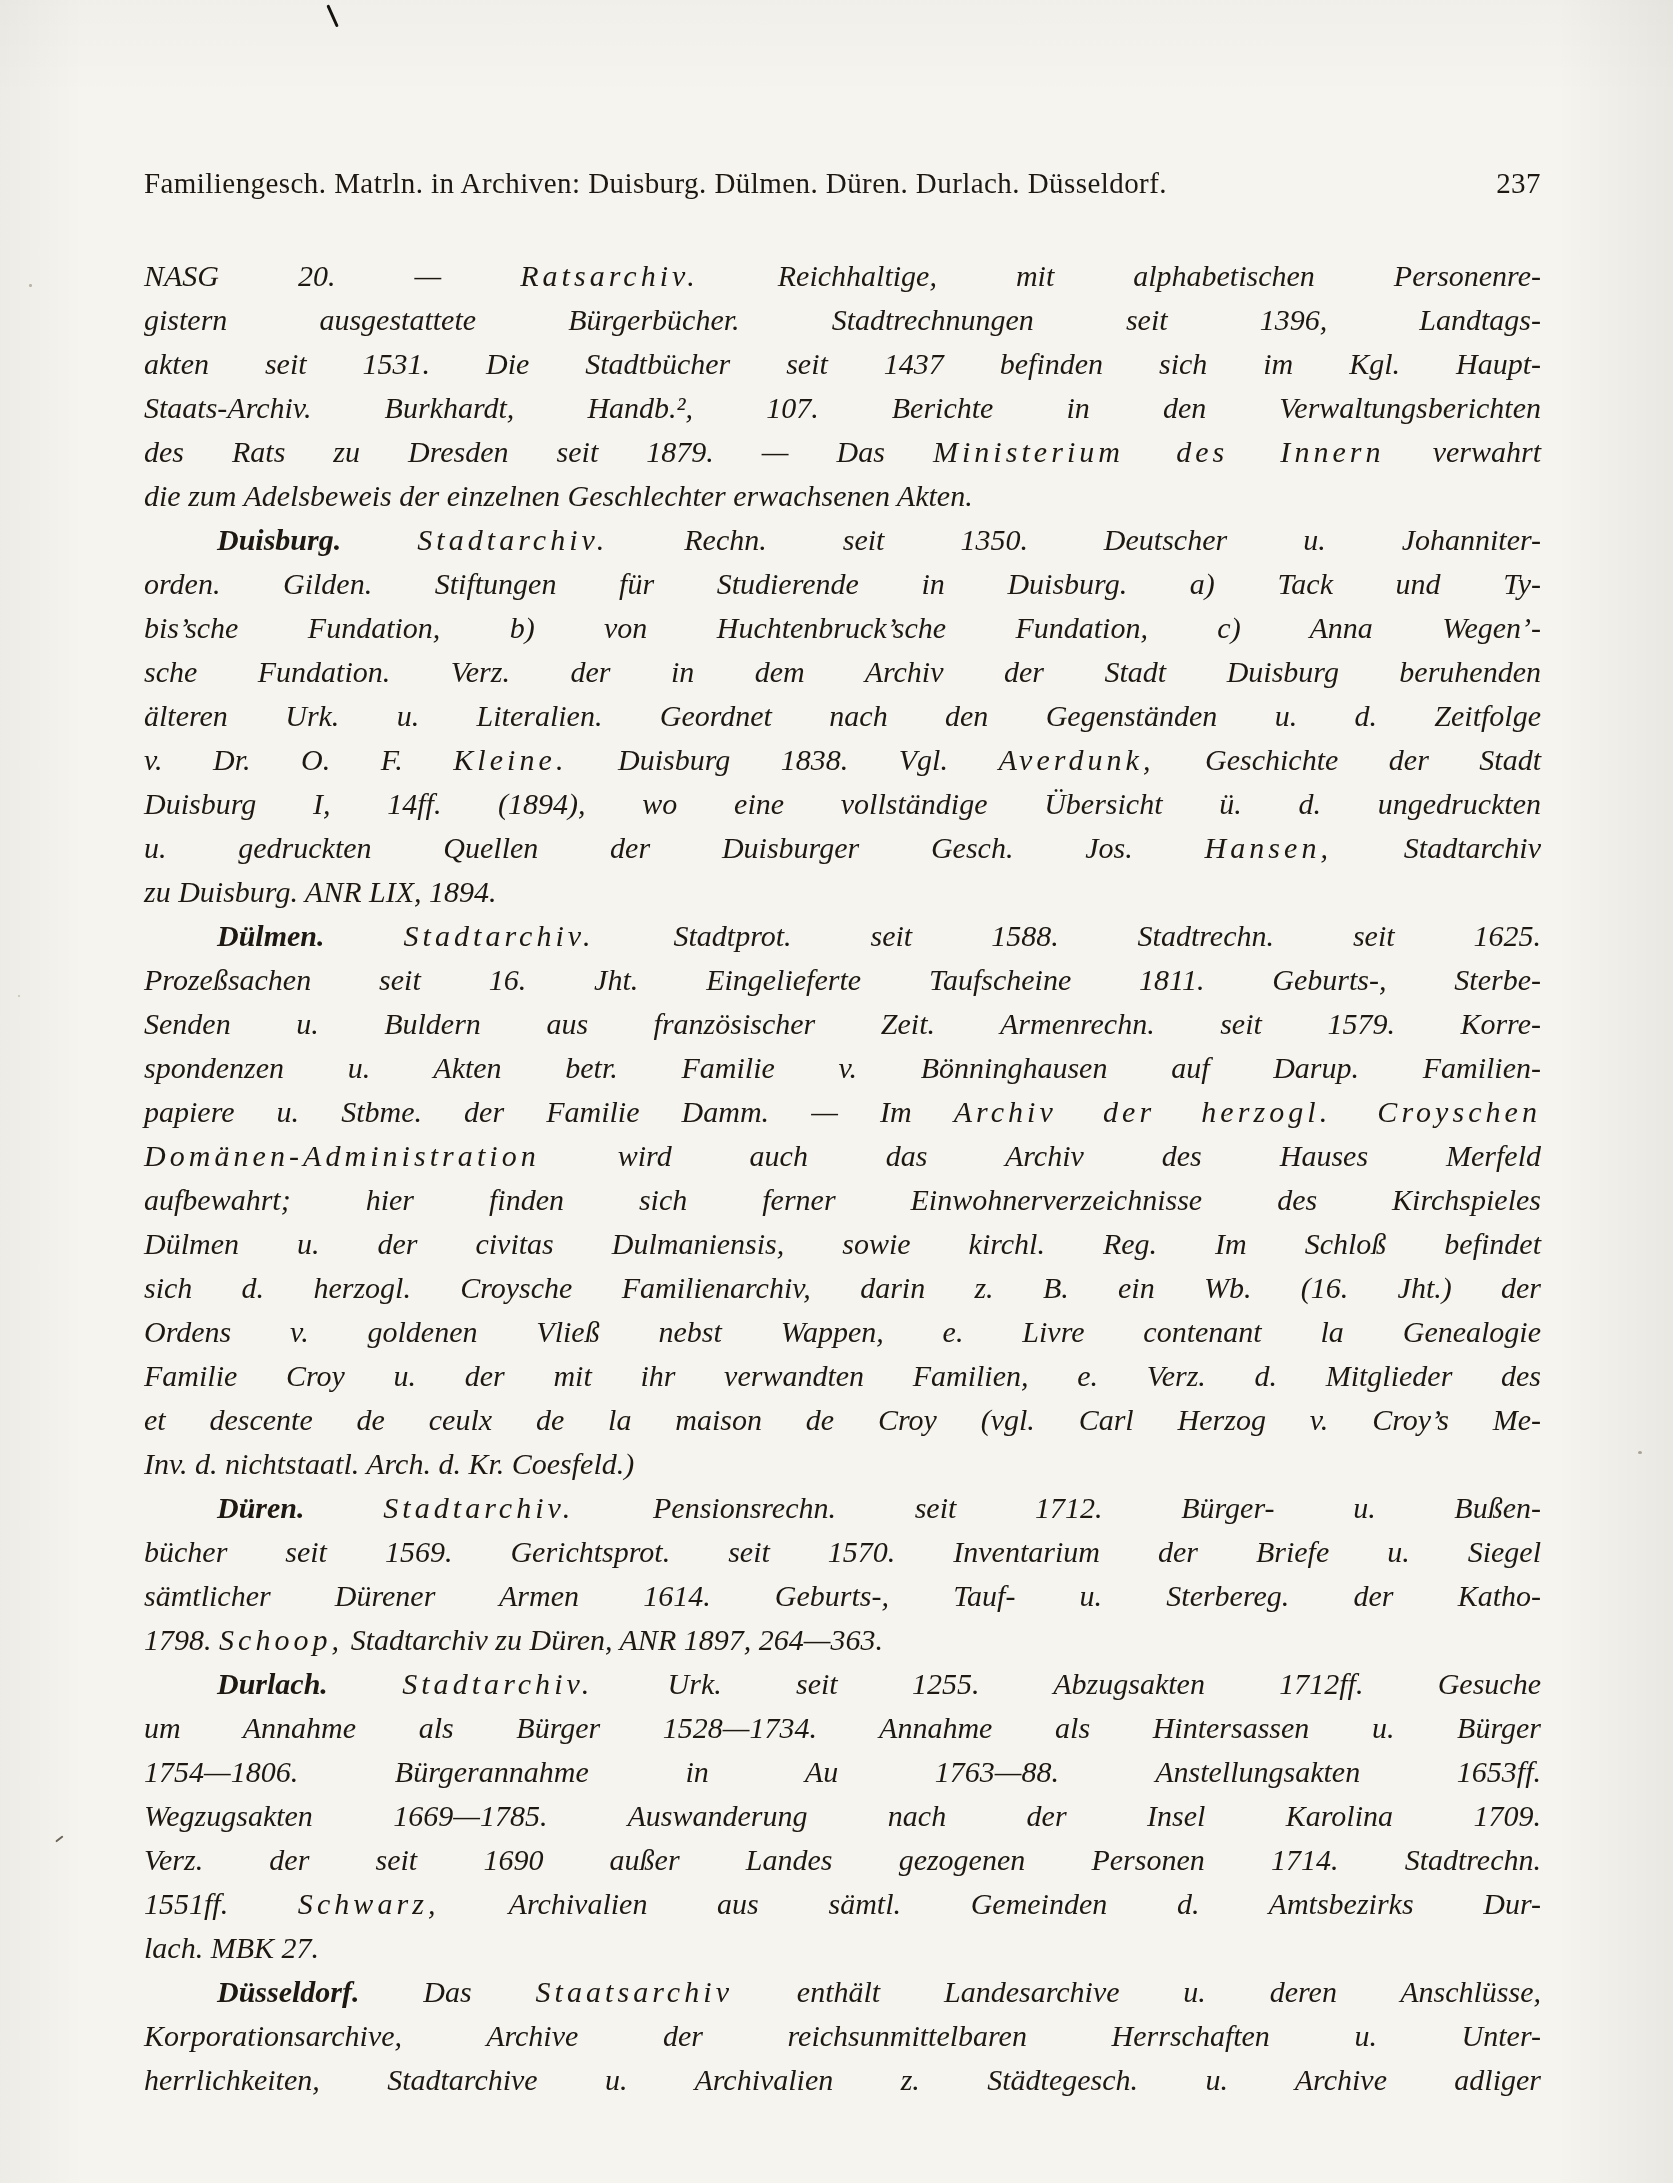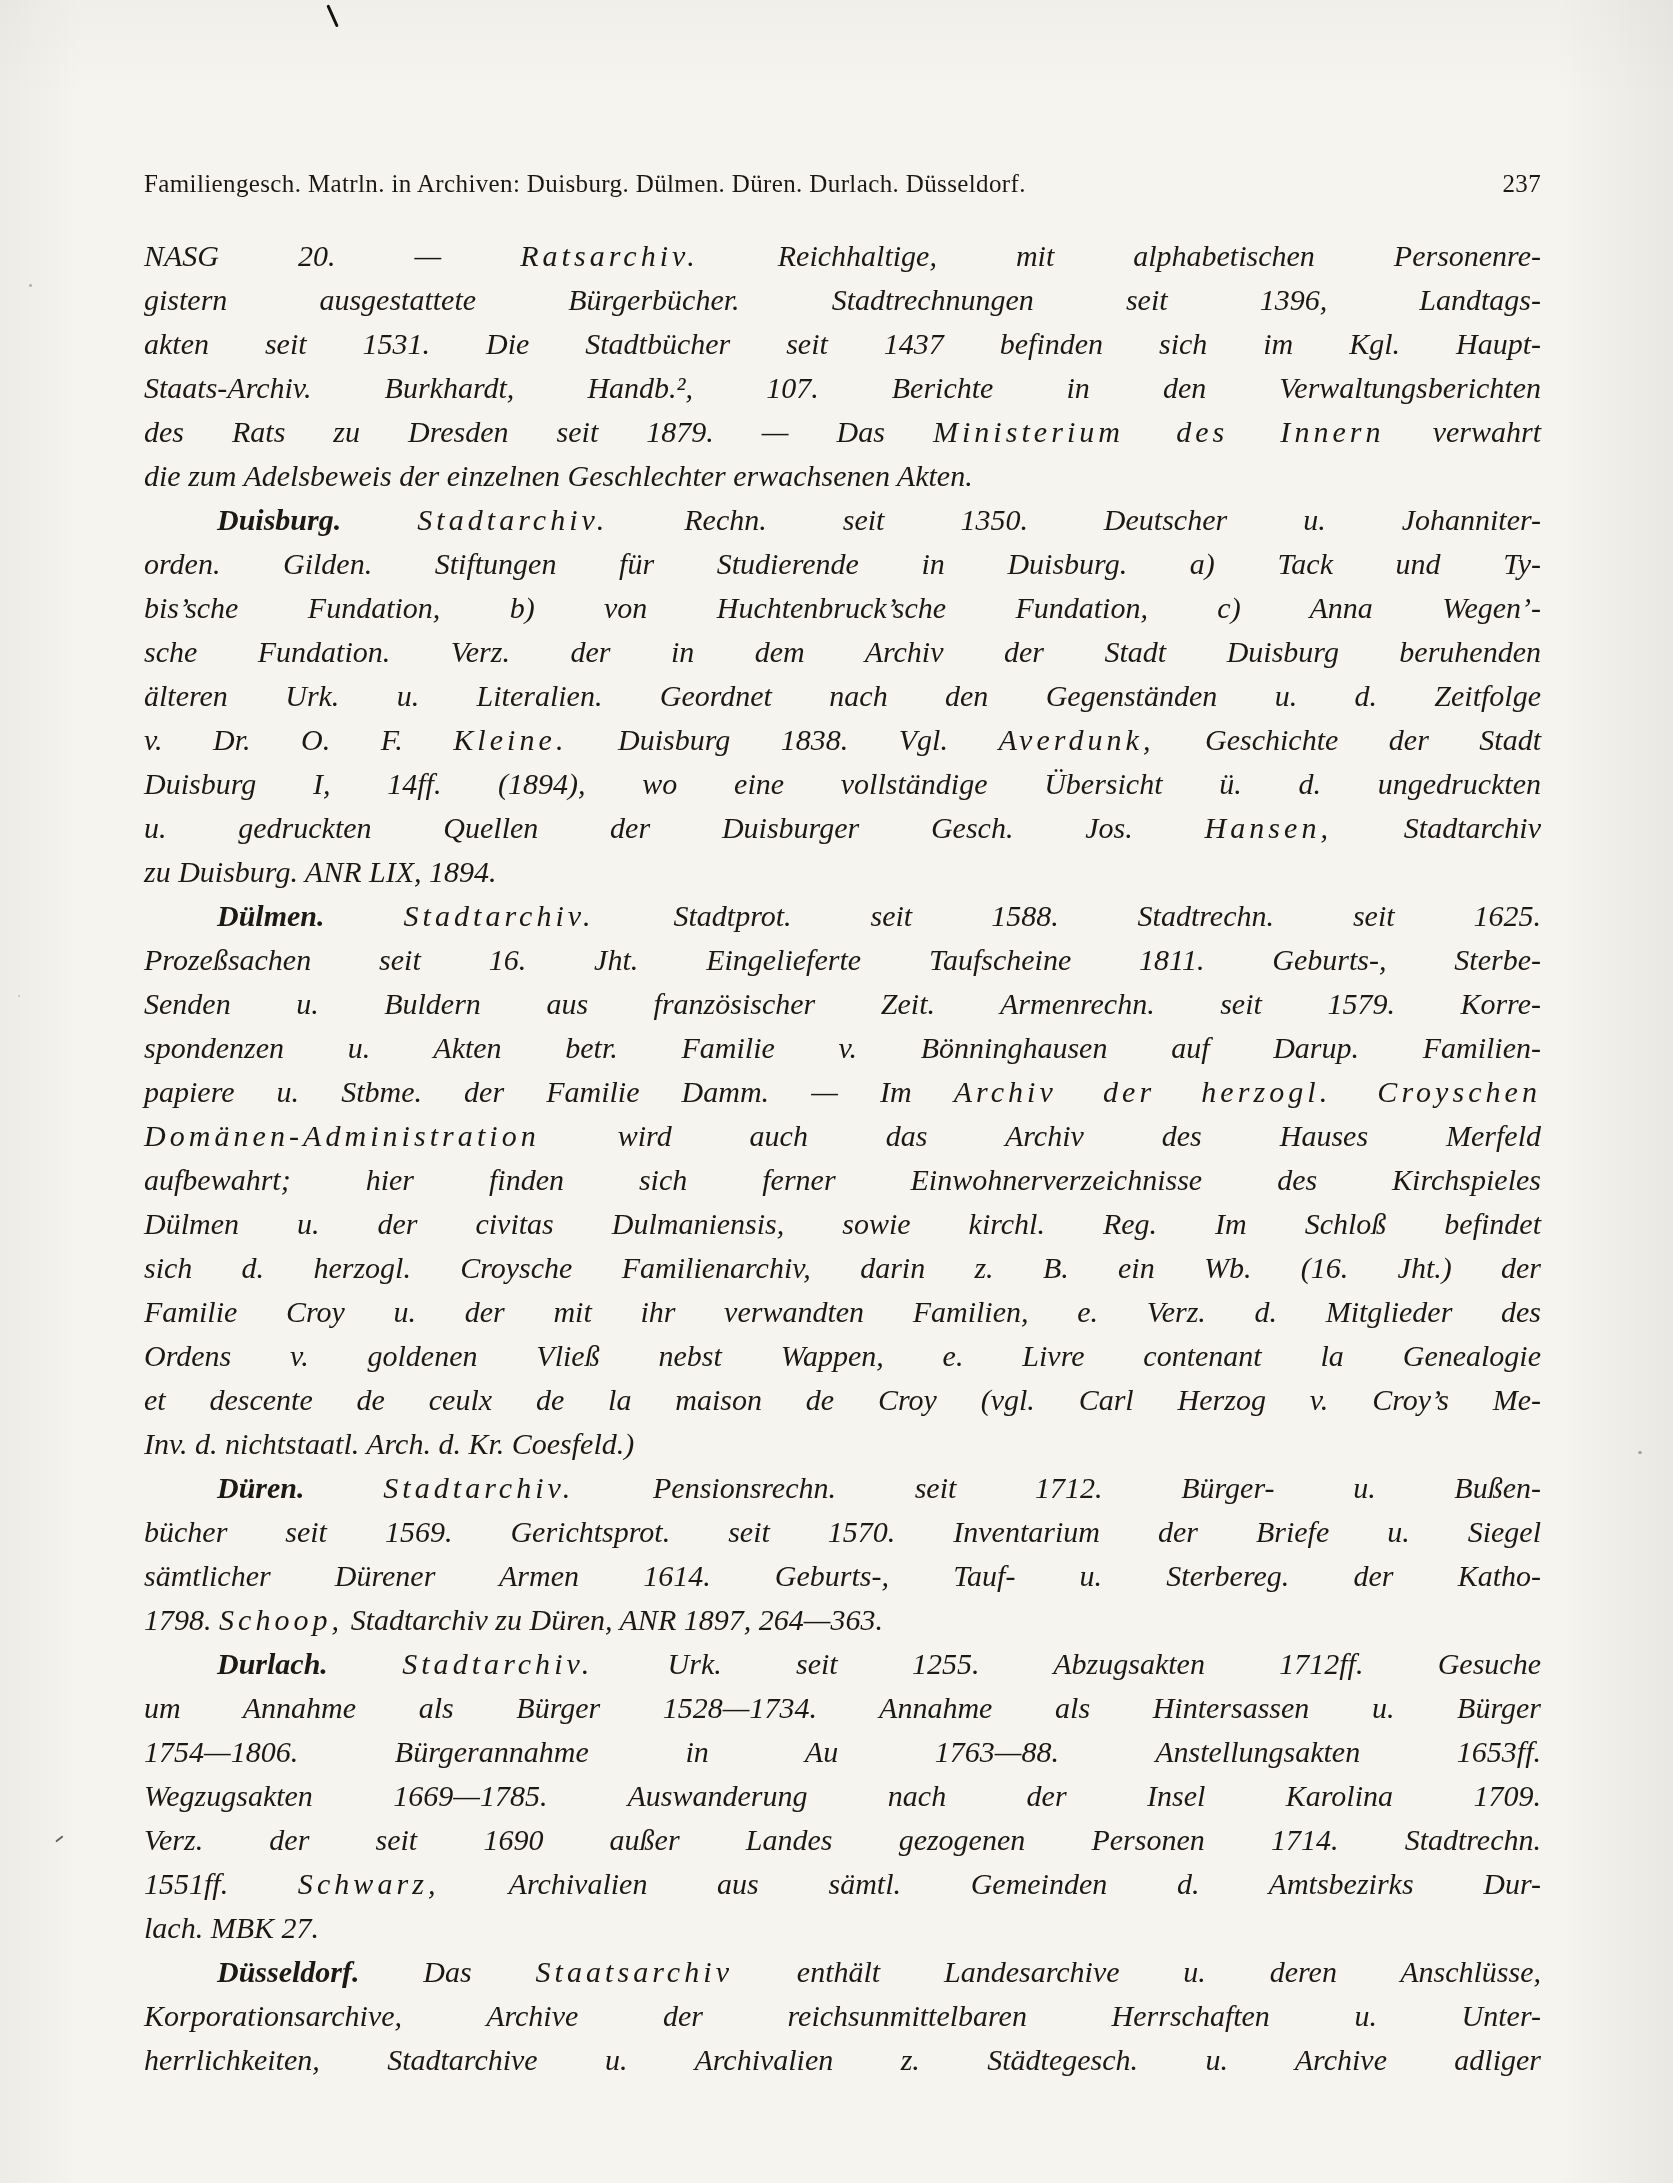--- a/index.html
+++ b/index.html
@@ -24,23 +24,23 @@
   .content{
     position:absolute;
     left:144px;
     top:169px;
     width:1397px;
   }
   .running-header{
     display:flex;
     justify-content:space-between;
     align-items:center;
-    font-size:25px;
+    font-size:29px;
     line-height:29px;
-    margin-bottom:36px;
+    margin-bottom:56px;
     letter-spacing:0.015em;
   }
   .page-body{
     font-size:30px;
     line-height:44px;
   }
   .paragraph{margin:0;}
   .line{
     text-align:justify;
     text-align-last:justify;
@@ -107,22 +107,22 @@
         <div class="paragraph">
           <div class="line line-indent"><span class="run-b">Dülmen.</span><span class="run-n"> </span><span class="run-g">Stadtarchiv.</span><span class="run-n"> Stadtprot. seit 1588. Stadtrechn. seit 1625.</span></div>
           <div class="line"><span class="run-n">Prozeßsachen seit 16. Jht. Eingelieferte Taufscheine 1811. Geburts-, Sterbe-</span></div>
           <div class="line"><span class="run-n">Senden u. Buldern aus französischer Zeit. Armenrechn. seit 1579. Korre-</span></div>
           <div class="line"><span class="run-n">spondenzen u. Akten betr. Familie v. Bönninghausen auf Darup. Familien-</span></div>
           <div class="line"><span class="run-n">papiere u. Stbme. der Familie Damm. — Im </span><span class="run-g">Archiv der herzogl. Croyschen</span></div>
           <div class="line"><span class="run-g">Domänen-Administration</span><span class="run-n"> wird auch das Archiv des Hauses Merfeld</span></div>
           <div class="line"><span class="run-n">aufbewahrt; hier finden sich ferner Einwohnerverzeichnisse des Kirchspieles</span></div>
           <div class="line"><span class="run-n">Dülmen u. der civitas Dulmaniensis, sowie kirchl. Reg. Im Schloß befindet</span></div>
           <div class="line"><span class="run-n">sich d. herzogl. Croysche Familienarchiv, darin z. B. ein Wb. (16. Jht.) der</span></div>
+          <div class="line"><span class="run-n">Ordens v. goldenen Vließ nebst Wappen, e. Livre contenant la Genealogie</span></div>
           <div class="line"><span class="run-n">Familie Croy u. der mit ihr verwandten Familien, e. Verz. d. Mitglieder des</span></div>
-          <div class="line"><span class="run-n">Ordens v. goldenen Vließ nebst Wappen, e. Livre contenant la Genealogie</span></div>
           <div class="line"><span class="run-n">et descente de ceulx de la maison de Croy (vgl. Carl Herzog v. Croy’s Me-</span></div>
           <div class="line line-last"><span class="run-n">Inv. d. nichtstaatl. Arch. d. Kr. Coesfeld.)</span></div>
         </div>
         <div class="paragraph">
           <div class="line line-indent"><span class="run-b">Düren.</span><span class="run-n"> </span><span class="run-g">Stadtarchiv.</span><span class="run-n"> Pensionsrechn. seit 1712. Bürger- u. Bußen-</span></div>
           <div class="line"><span class="run-n">bücher seit 1569. Gerichtsprot. seit 1570. Inventarium der Briefe u. Siegel</span></div>
           <div class="line"><span class="run-n">sämtlicher Dürener Armen 1614. Geburts-, Tauf- u. Sterbereg. der Katho-</span></div>
           <div class="line line-last"><span class="run-n">1798. </span><span class="run-g">Schoop,</span><span class="run-n"> Stadtarchiv zu Düren, ANR 1897, 264—363.</span></div>
         </div>
         <div class="paragraph">

